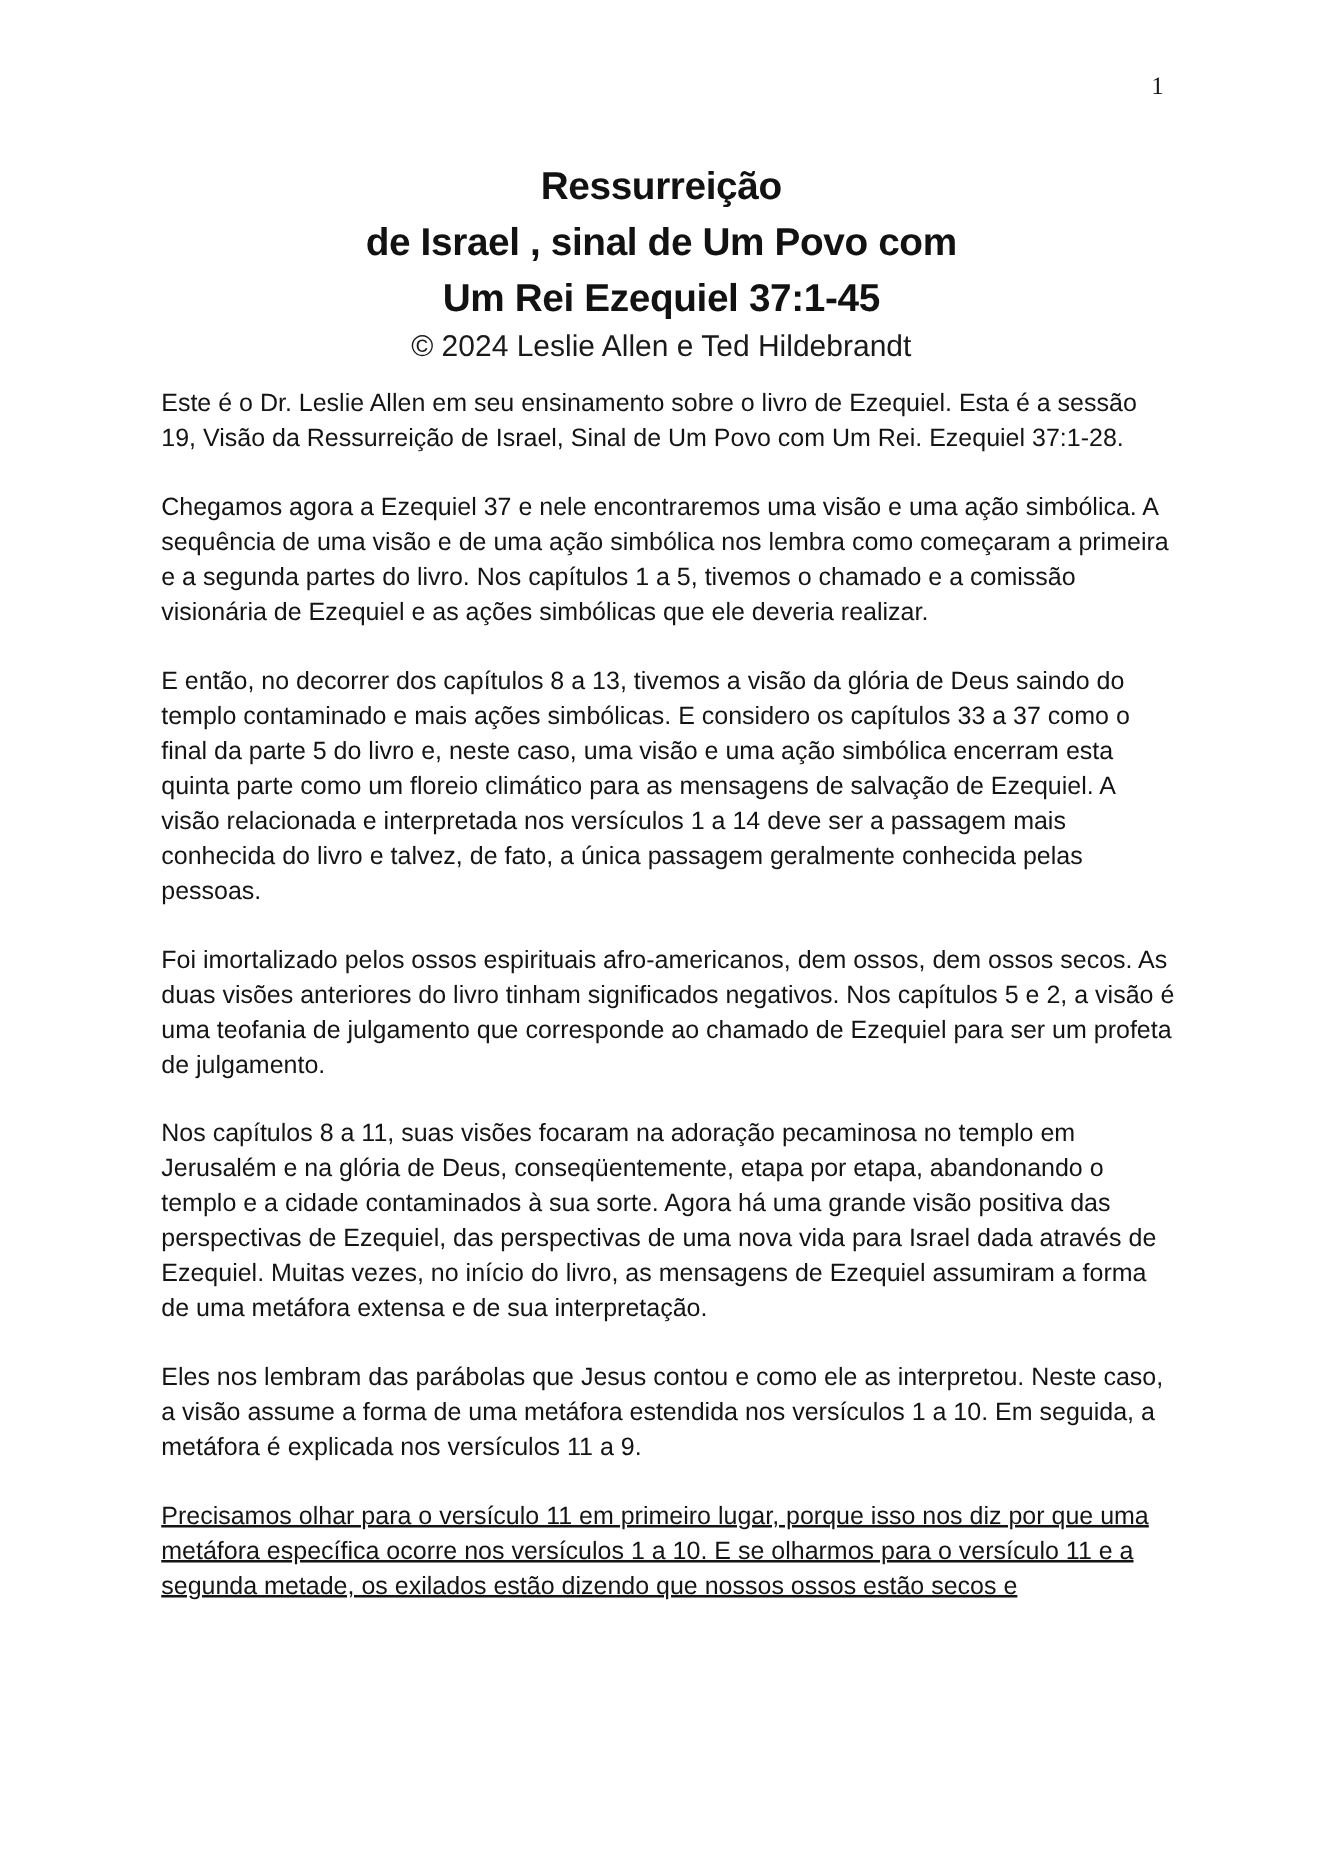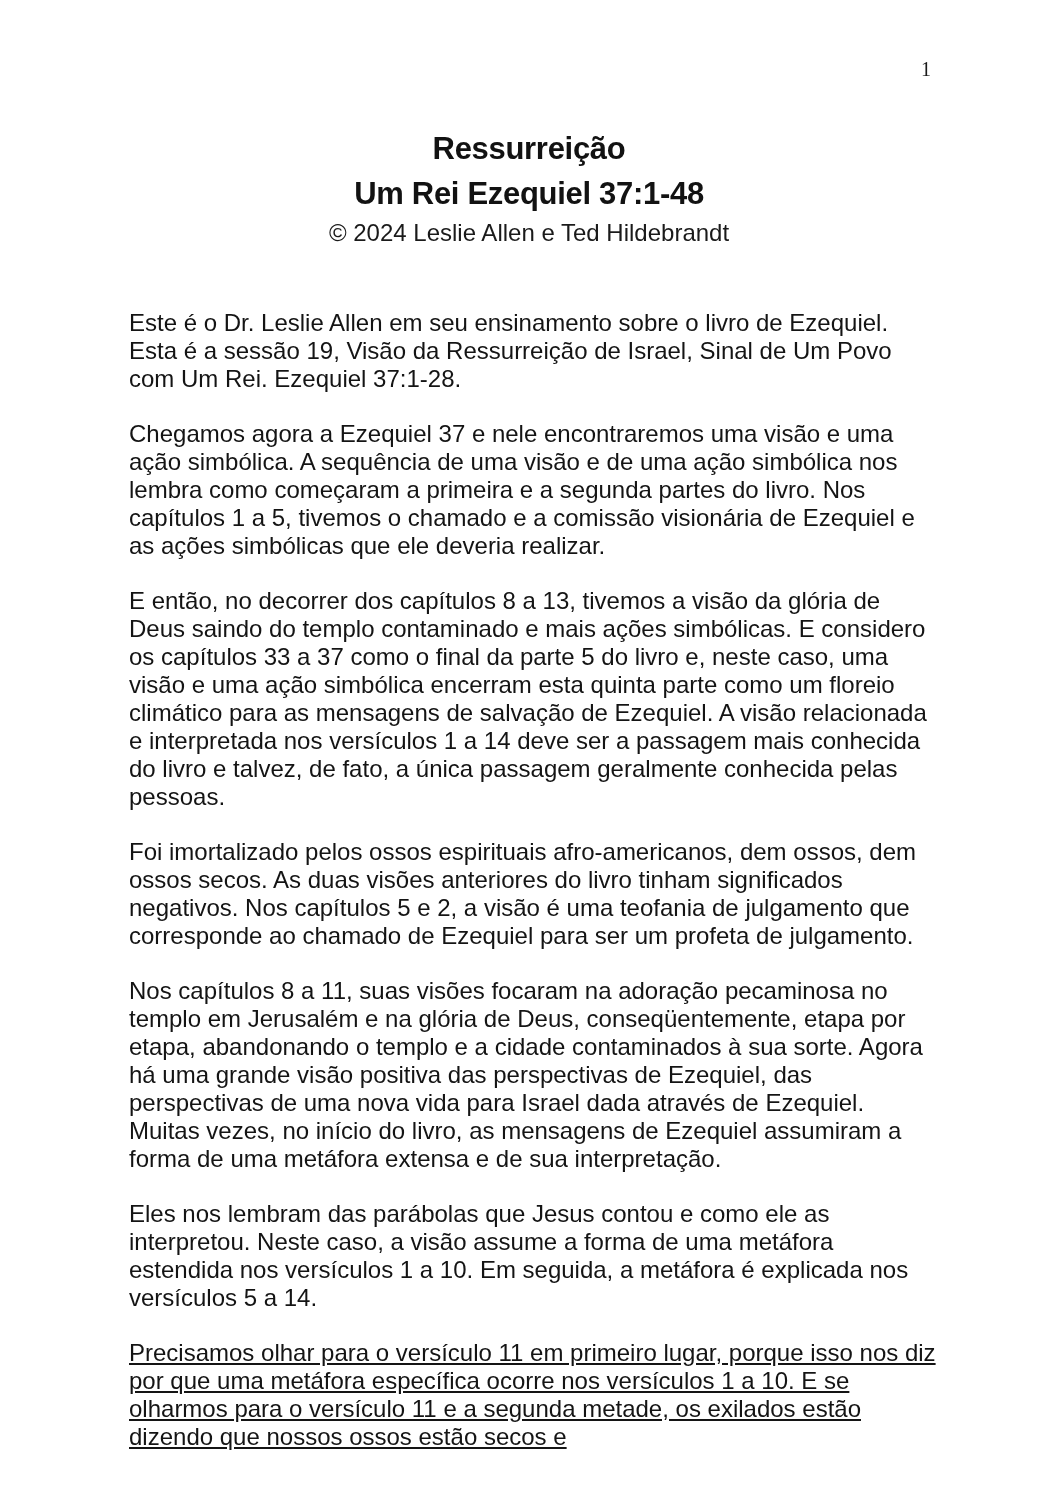--- a/index.html
+++ b/index.html
@@ -54,21 +54,21 @@
     font-size: 24px;
     line-height: 31px;
     color: #1a1a1a;
   }
   .content {
     position: absolute;
     top: 309px;
     left: 129px;
     width: 812px;
     font-family: "Liberation Sans", sans-serif;
-    font-size: 24px;
+    font-size: 20px;
     line-height: 28px;
     color: #141414;
   }
   .content p {
     margin: 0 0 27px 0;
     text-align: left;
   }
   .content p:last-child {
     margin-bottom: 0;
     text-decoration: underline;
@@ -76,27 +76,28 @@
 </style>
 </head>
 <body>
 
 <div class="page">
 
   <div class="page-number">1</div>
 
   <header class="title-block">
     <div class="title-line">Ressurreição</div>
-    <div class="title-line">Um Rei Ezequiel 37:1-48</div>
+    <div class="title-line">de Israel , sinal de Um Povo com</div>
+    <div class="title-line">Um Rei Ezequiel 37:1-45</div>
     <div class="byline">© 2024 Leslie Allen e Ted Hildebrandt</div>
   </header>
 
   <main class="content">
     <p>Este é o Dr. Leslie Allen em seu ensinamento sobre o livro de Ezequiel. Esta é a sessão 19, Visão da Ressurreição de Israel, Sinal de Um Povo com Um Rei. Ezequiel 37:1-28.</p>
     <p>Chegamos agora a Ezequiel 37 e nele encontraremos uma visão e uma ação simbólica. A sequência de uma visão e de uma ação simbólica nos lembra como começaram a primeira e a segunda partes do livro. Nos capítulos 1 a 5, tivemos o chamado e a comissão visionária de Ezequiel e as ações simbólicas que ele deveria realizar.</p>
     <p>E então, no decorrer dos capítulos 8 a 13, tivemos a visão da glória de Deus saindo do templo contaminado e mais ações simbólicas. E considero os capítulos 33 a 37 como o final da parte 5 do livro e, neste caso, uma visão e uma ação simbólica encerram esta quinta parte como um floreio climático para as mensagens de salvação de Ezequiel. A visão relacionada e interpretada nos versículos 1 a 14 deve ser a passagem mais conhecida do livro e talvez, de fato, a única passagem geralmente conhecida pelas pessoas.</p>
     <p>Foi imortalizado pelos ossos espirituais afro-americanos, dem ossos, dem ossos secos. As duas visões anteriores do livro tinham significados negativos. Nos capítulos 5 e 2, a visão é uma teofania de julgamento que corresponde ao chamado de Ezequiel para ser um profeta de julgamento.</p>
     <p>Nos capítulos 8 a 11, suas visões focaram na adoração pecaminosa no templo em Jerusalém e na glória de Deus, conseqüentemente, etapa por etapa, abandonando o templo e a cidade contaminados à sua sorte. Agora há uma grande visão positiva das perspectivas de Ezequiel, das perspectivas de uma nova vida para Israel dada através de Ezequiel. Muitas vezes, no início do livro, as mensagens de Ezequiel assumiram a forma de uma metáfora extensa e de sua interpretação.</p>
-    <p>Eles nos lembram das parábolas que Jesus contou e como ele as interpretou. Neste caso, a visão assume a forma de uma metáfora estendida nos versículos 1 a 10. Em seguida, a metáfora é explicada nos versículos 5 a 14.</p>
+    <p>Eles nos lembram das parábolas que Jesus contou e como ele as interpretou. Neste caso, a visão assume a forma de uma metáfora estendida nos versículos 1 a 10. Em seguida, a metáfora é explicada nos versículos 11 a 9.</p>
     <p>Precisamos olhar para o versículo 11 em primeiro lugar, porque isso nos diz por que uma metáfora específica ocorre nos versículos 1 a 10. E se olharmos para o versículo 11 e a segunda metade, os exilados estão dizendo que nossos ossos estão secos e</p>
   </main>
 
 </div>
 
 </body></html>

